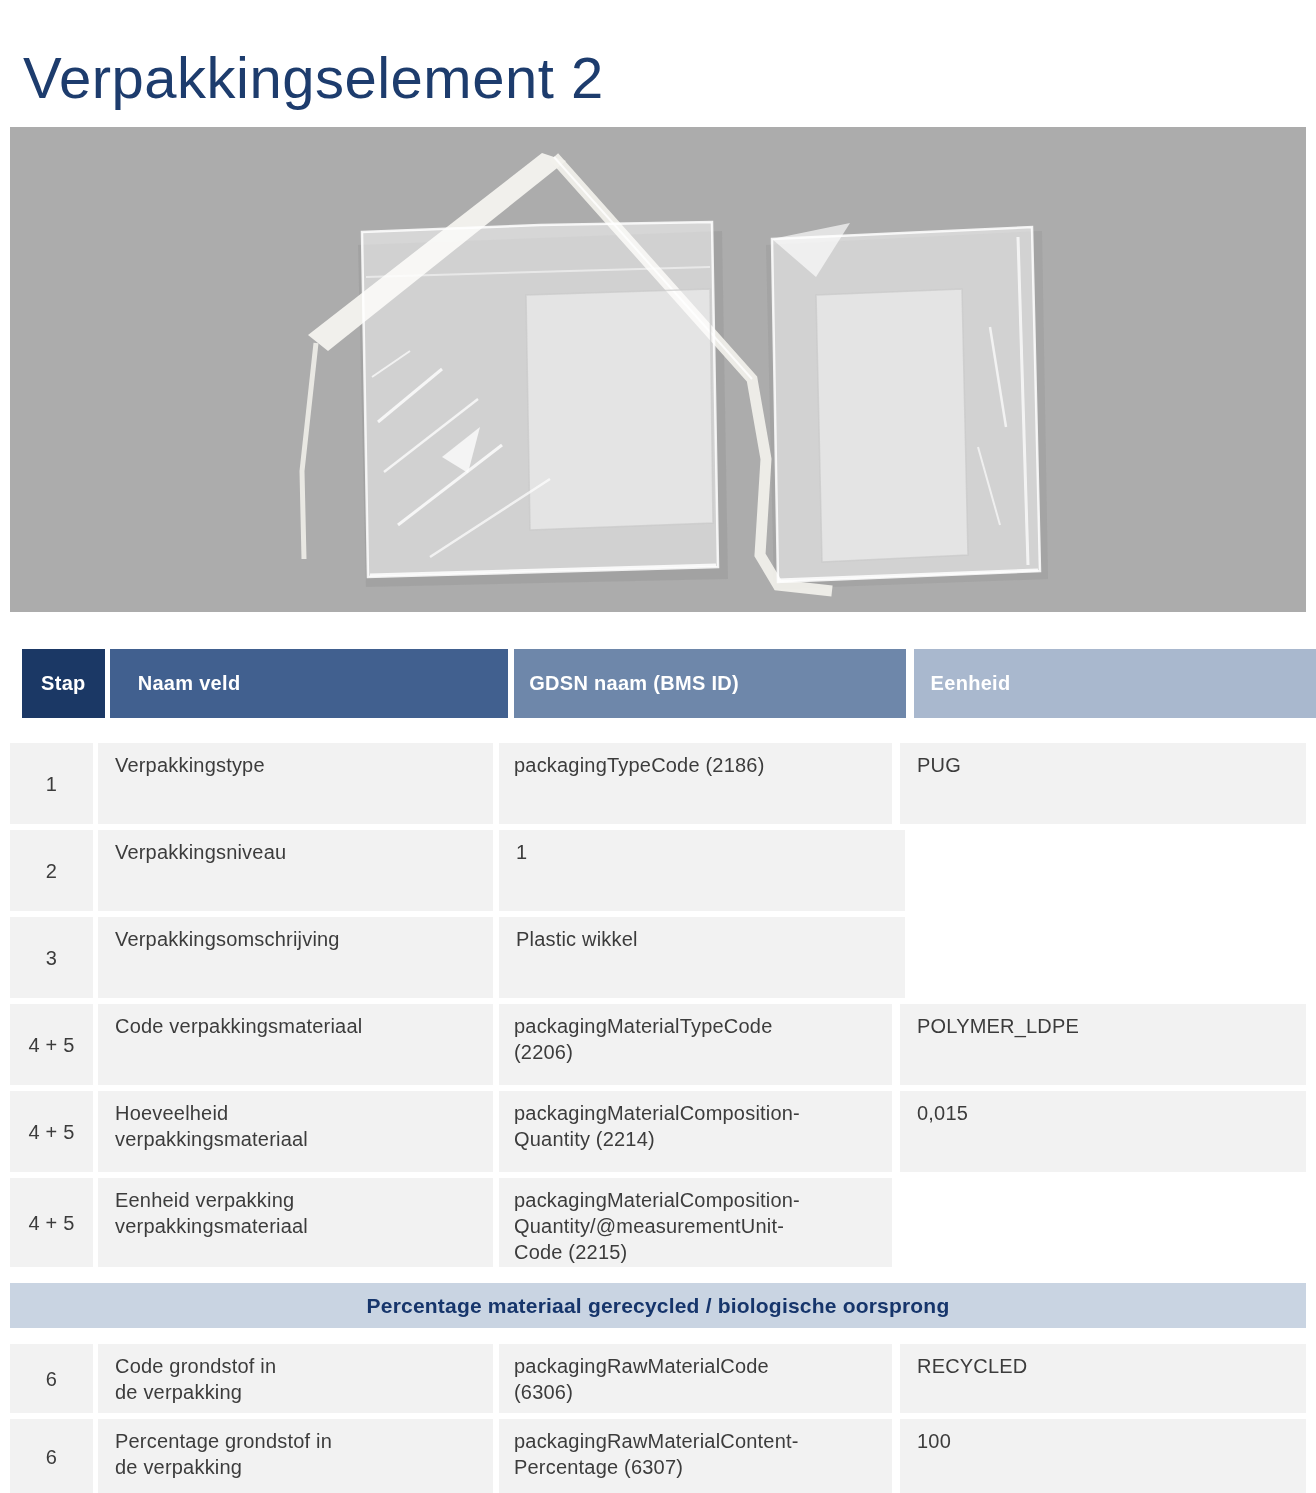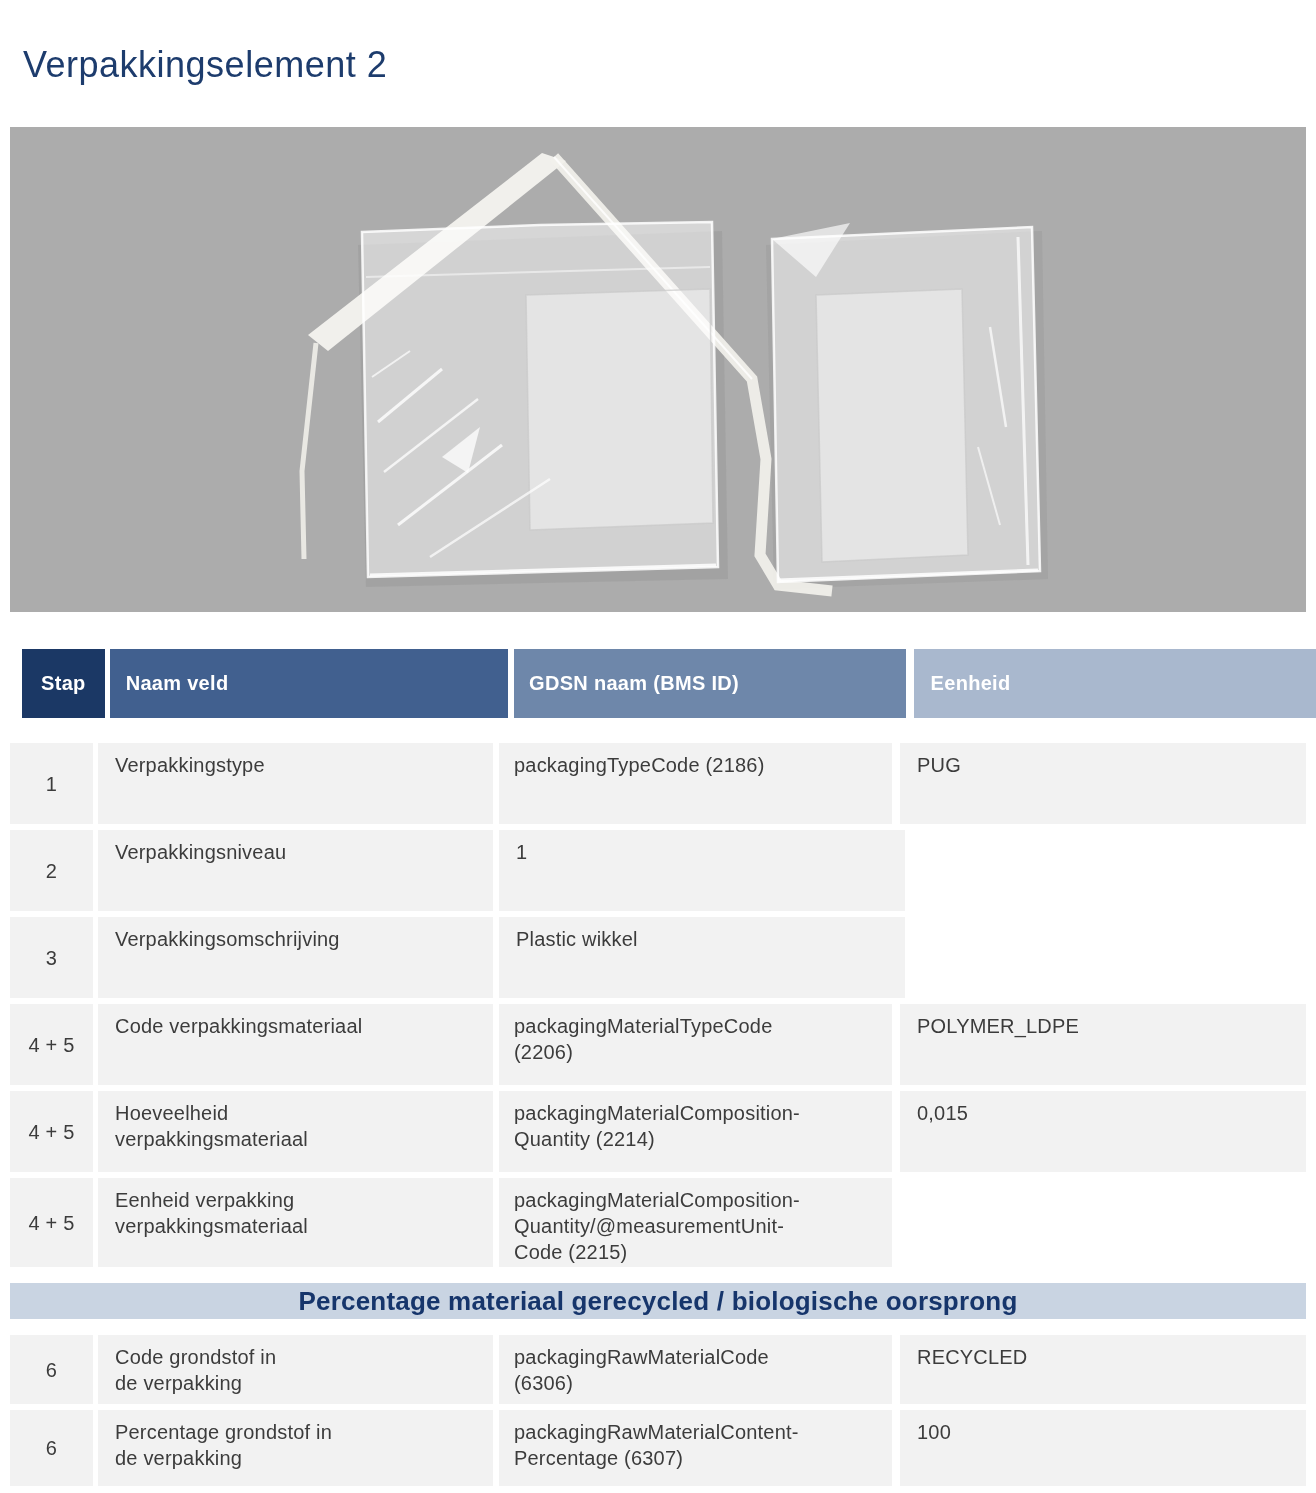--- a/index.html
+++ b/index.html
@@ -3,40 +3,40 @@
 <meta charset="utf-8">
 <style>
   html,body { margin:0; padding:0; background:#ffffff; }
   .page {
     position:relative; width:1316px; height:1493px; overflow:hidden;
     background:#ffffff;
     font-family:"Liberation Sans", "DejaVu Sans", sans-serif;
   }
   .title {
     position:absolute; left:23px; top:44px;
-    font-size:36px; font-weight:400; letter-spacing:0.5px;
+    font-size:58px; font-weight:400; letter-spacing:0.5px;
     color:var(--title_text,#1d3c6d);
   }
   .photo {
     position:absolute; left:10px; top:127px; width:1296px; height:485px;
     background:var(--photo_bg,#acacac);
   }
   .photo svg { display:block; width:100%; height:100%; }
 
   .thead {
     position:absolute; left:22px; top:649px; width:1296px; height:69px;
     display:flex;
   }
   .th {
     display:flex; align-items:center;
     color:var(--header_text,#ffffff); font-weight:700; font-size:20px;
     letter-spacing:0.3px;
   }
   .th.stap   { width:83px;  justify-content:center; background:var(--header_stap_bg,#1b3865); margin-right:5px; }
-  .th.naam   { width:400px; padding-left:16px; box-sizing:border-box; background:var(--header_naam_bg,#41608f); margin-right:6px; }
+  .th.naam   { width:400px; padding-left:28px; box-sizing:border-box; background:var(--header_naam_bg,#41608f); margin-right:6px; }
   .th.gdsn   { width:393px; padding-left:15px; box-sizing:border-box; background:var(--header_gdsn_bg,#6e87aa); margin-right:8px; }
   .th.waarde { width:406px; padding-left:17px; box-sizing:border-box; background:var(--header_waarde_bg,#a9b8ce); }
 
   .tbody { position:absolute; left:10px; top:743px; width:1296px; }
   .row { display:flex; margin-bottom:6px; }
   .row .cell {
     background:var(--row_bg,#f2f2f2); color:var(--cell_text,#3c3c3c);
     font-size:20px; line-height:26px; white-space:pre-line;
     box-sizing:border-box; letter-spacing:0.2px;
   }
@@ -45,24 +45,24 @@
   .cell.gdsn   { width:393px; margin-right:8px; padding:9px 10px 0 15px; }
   .cell.waarde { width:406px; padding:9px 10px 0 17px; }
 
   .h81 { height:81px; } .h89 { height:89px; }
   .h69 { height:69px; } .h76 { height:76px; }
   .row.h81 .cell, .row.h89 .cell, .row.h69 .cell, .row.h76 .cell { height:100%; }
   .row.h81 { height:81px; } .row.h89 { height:89px; }
   .row.h69 { height:69px; } .row.h76 { height:76px; }
 
   .section-band {
-    height:36px; margin-top:16px; margin-bottom:16px;
+    height:45px; margin-top:16px; margin-bottom:16px;
     background:var(--section_bg,#c9d4e2);
     display:flex; align-items:center; justify-content:center;
-    color:var(--section_text,#16356b); font-weight:700; font-size:26px;
+    color:var(--section_text,#16356b); font-weight:700; font-size:21px;
     letter-spacing:0.2px;
   }
   .row.last { margin-bottom:0; }
 </style>
 </head>
 <body>
 
 <div class="page">
 
   <div class="title">Verpakkingselement 2</div>

